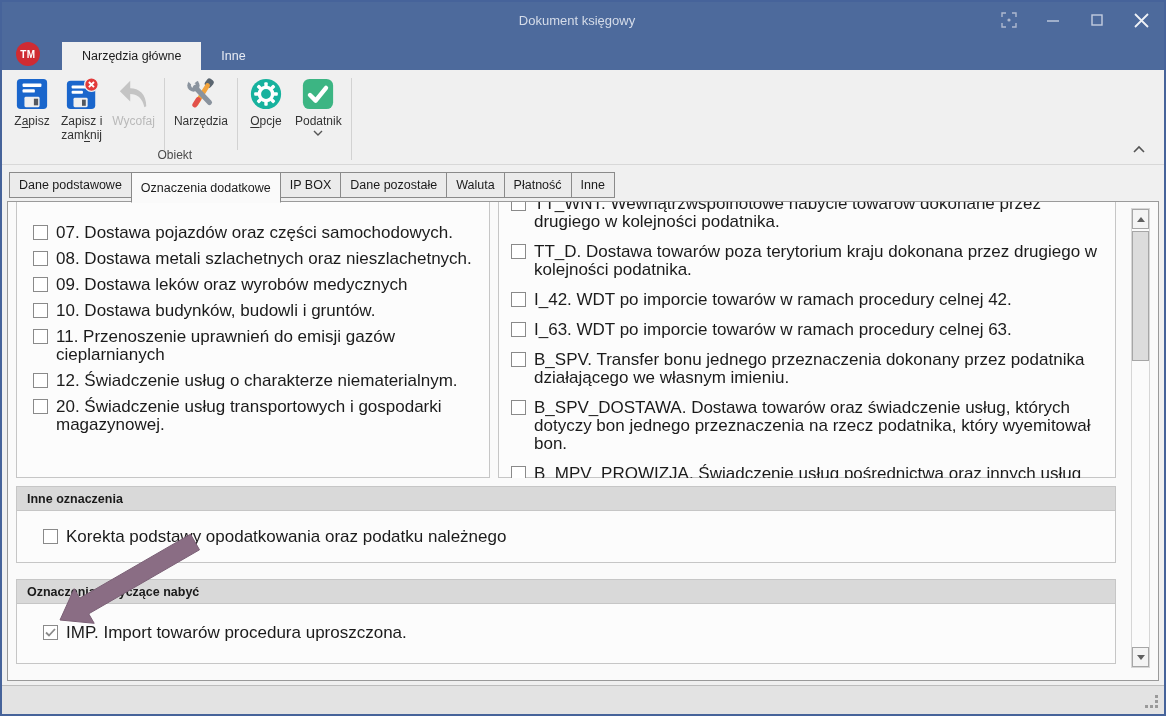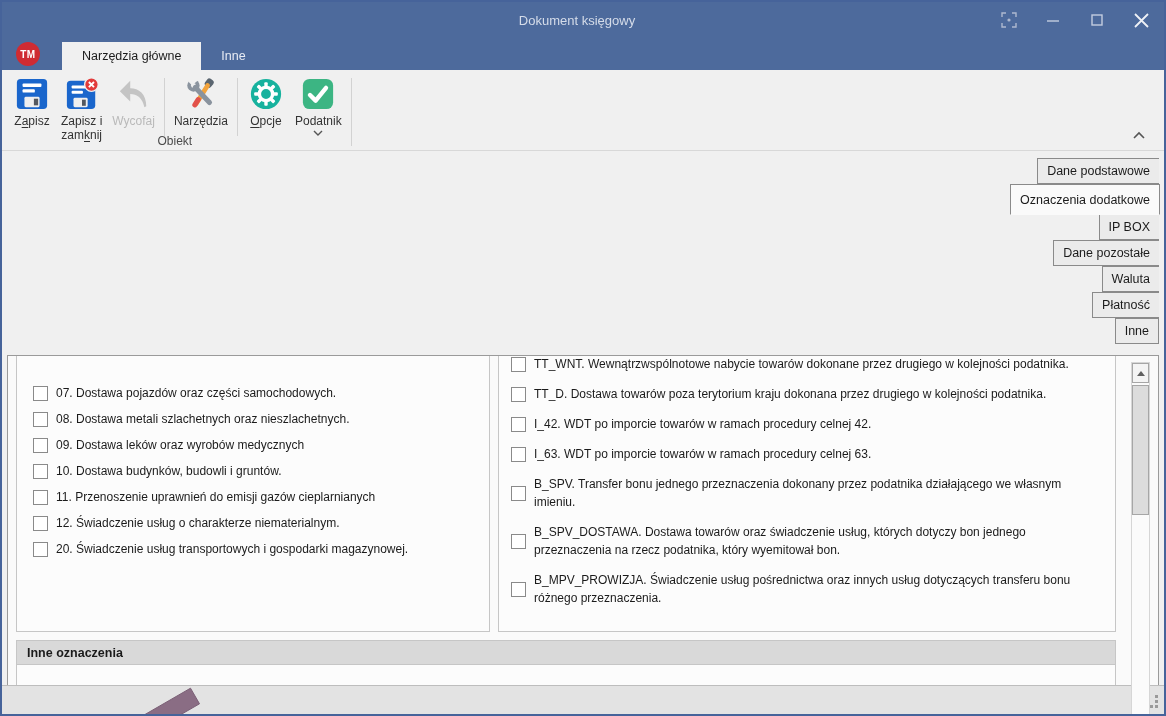--- a/index.html
+++ b/index.html
@@ -34,21 +34,21 @@
     display:flex; align-items:center; justify-content:center;
     margin:16px 22px 4px 0; letter-spacing:.5px;
   }
   .rtab {
     height:28px; padding:10px 20px; display:flex; align-items:center;
     color:#e8ecf4; font-size:12.5px; cursor:default;
   }
   .rtab.active { background:#f0f0f0; color:#1b1b1b; }
   
   .ribbon {
-    height:81px; background:#f0f0f0; border-bottom:1px solid #d8d8d8;
+    height:95px; background:#f0f0f0; border-bottom:1px solid #d8d8d8;
     position:relative; display:flex; align-items:stretch; padding-left:6px;
   }
   .ribbon-group { position:relative; display:flex; align-items:flex-start; padding-top:4px; }
   .rbtn {
     min-width:48px; padding:2px 5px 0 5px; display:flex; flex-direction:column; align-items:center;
     gap:2px; cursor:default;
   }
   .rbtn .icon { width:36px; height:36px; display:flex; align-items:center; justify-content:center; }
   .rbtn .lbl { font-size:12px; color:#333; text-align:center; line-height:14px; }
   .rbtn.disabled .lbl { color:#b9b9b9; }
@@ -59,21 +59,21 @@
     position:absolute; left:0; right:14px; bottom:2px; text-align:center;
     font-size:12px; color:#4b4b4b;
   }
   .ribbon-collapse {
     position:absolute; right:14px; bottom:6px; width:22px; height:18px;
     display:flex; align-items:center; justify-content:center; cursor:default;
   }
   .chev-down { font-size:9px; color:#555; line-height:6px; }
   
   .page-wrap { padding:0 5px; }
-  .tabstrip { padding:7px 0 12px 2px; display:flex; align-items:flex-end; position:relative; z-index:2;flex-direction:column; }
+  .tabstrip { padding:7px 0 0 2px; display:flex; align-items:flex-start; position:relative; z-index:2; }
   .dtab {
     height:26px; padding:0 9px; display:flex; align-items:center;
     background:#ebebeb; border:1px solid #8a8a8a; border-right:none;
     font-size:12.5px; color:#1b1b1b; cursor:default;
   }
   .dtab:last-child { border-right:1px solid #8a8a8a; }
   .dtab.active {
     height:31px; background:#fafafa; border-right:1px solid #8a8a8a; margin:0 -1px 0 0;
     position:relative; z-index:3; border-bottom:1px solid #fafafa; margin-bottom:-1px;
   }
@@ -86,22 +86,22 @@
     height:276px; overflow:hidden; display:flex; gap:8px;
     padding:0 42px 0 8px; position:relative;
   }
   .groupbox {
     border:1px solid #c6c6c6; background:#fcfcfc;
     margin-top:-12px; height:288px;
   }
   .groupbox.left { flex:0 0 474px; padding:33px 10px 0 16px; }
   .groupbox.right { flex:1; padding:4px 10px 0 12px; }
   .cbrow {
-    display:flex; align-items:center; gap:8px;
-    font-size:12px; line-height:18px; color:#1b1b1b; cursor:default;margin-top:6px;
+    display:flex; align-items:flex-start; gap:8px;
+    font-size:17px; line-height:18px; color:#1b1b1b; cursor:default;
   }
   .groupbox.left .cbrow { margin-bottom:8px; }
   .groupbox.right .cbrow { margin-bottom:12px; }
   .cb {
     flex:0 0 15px; width:15px; height:15px; margin-top:1px;
     background:#fff; border:1px solid #8a8a8a; display:flex; align-items:center; justify-content:center;
   }
   
   .section {
     margin:8px 42px 0 8px; border:1px solid #c6c6c6; background:#fcfcfc;

